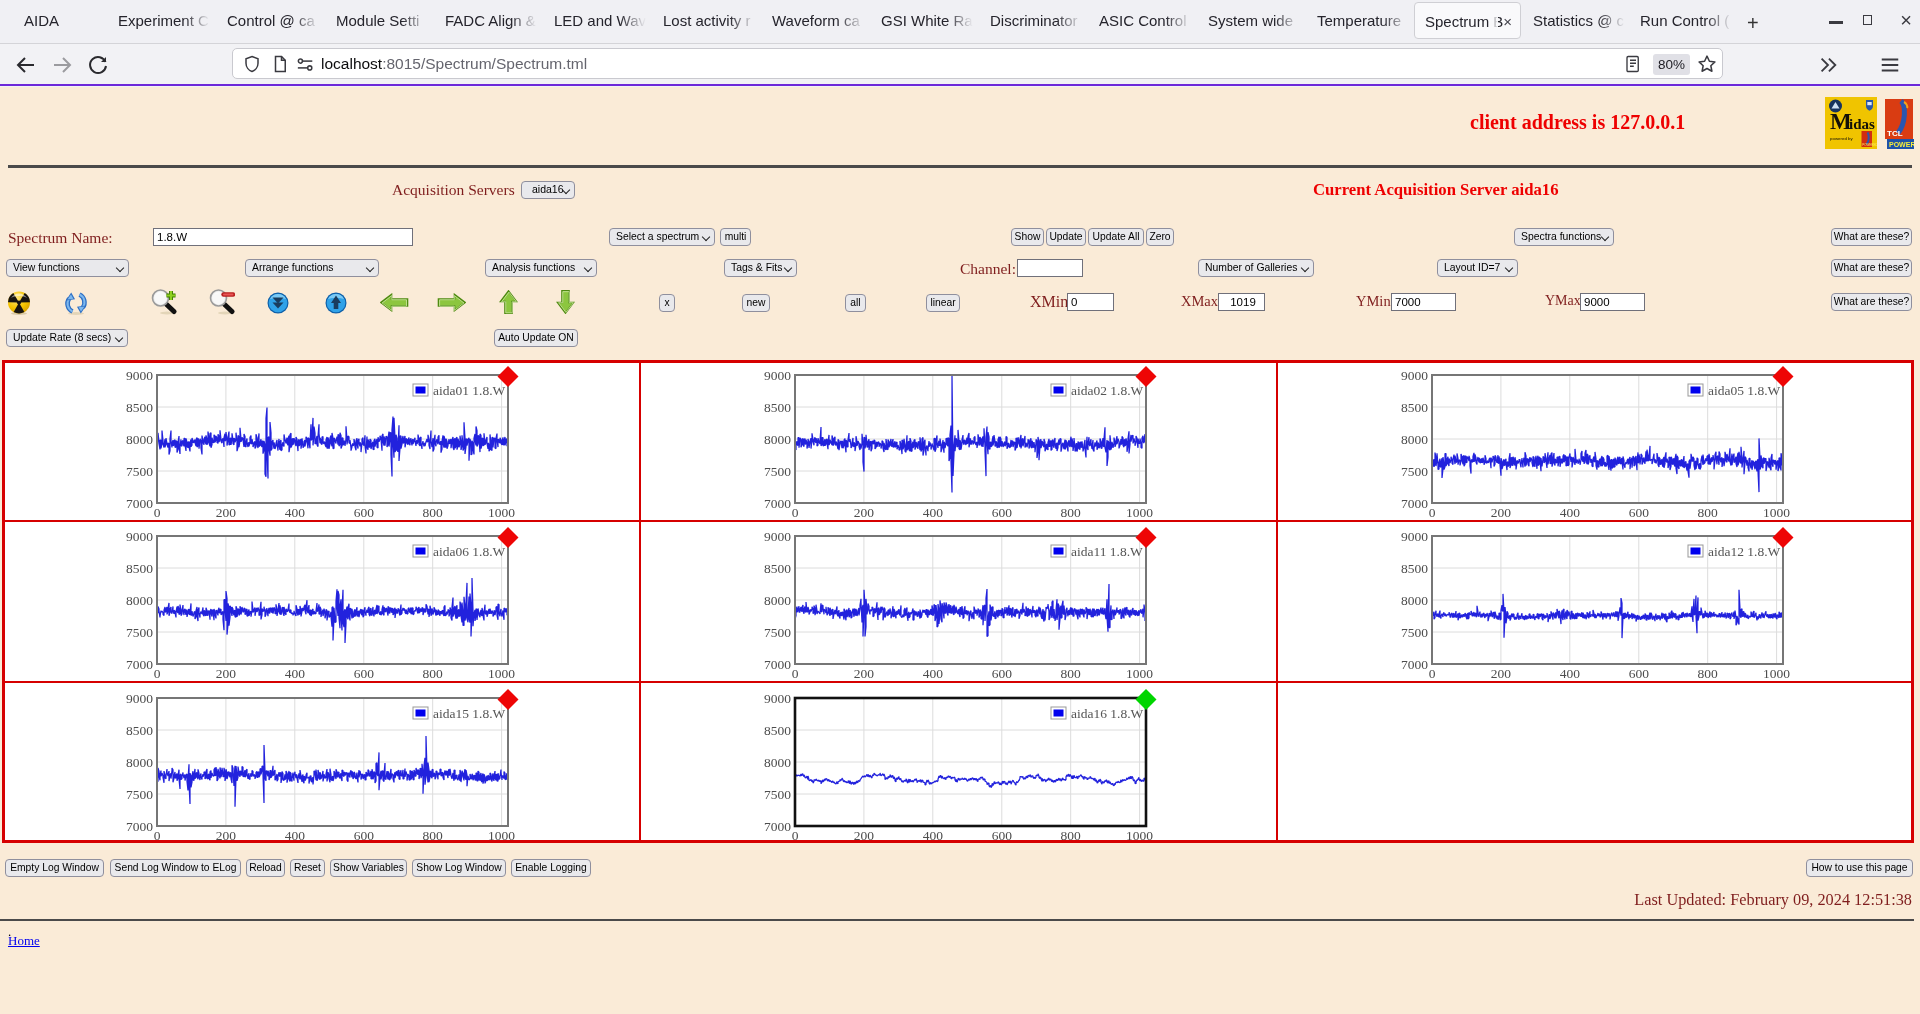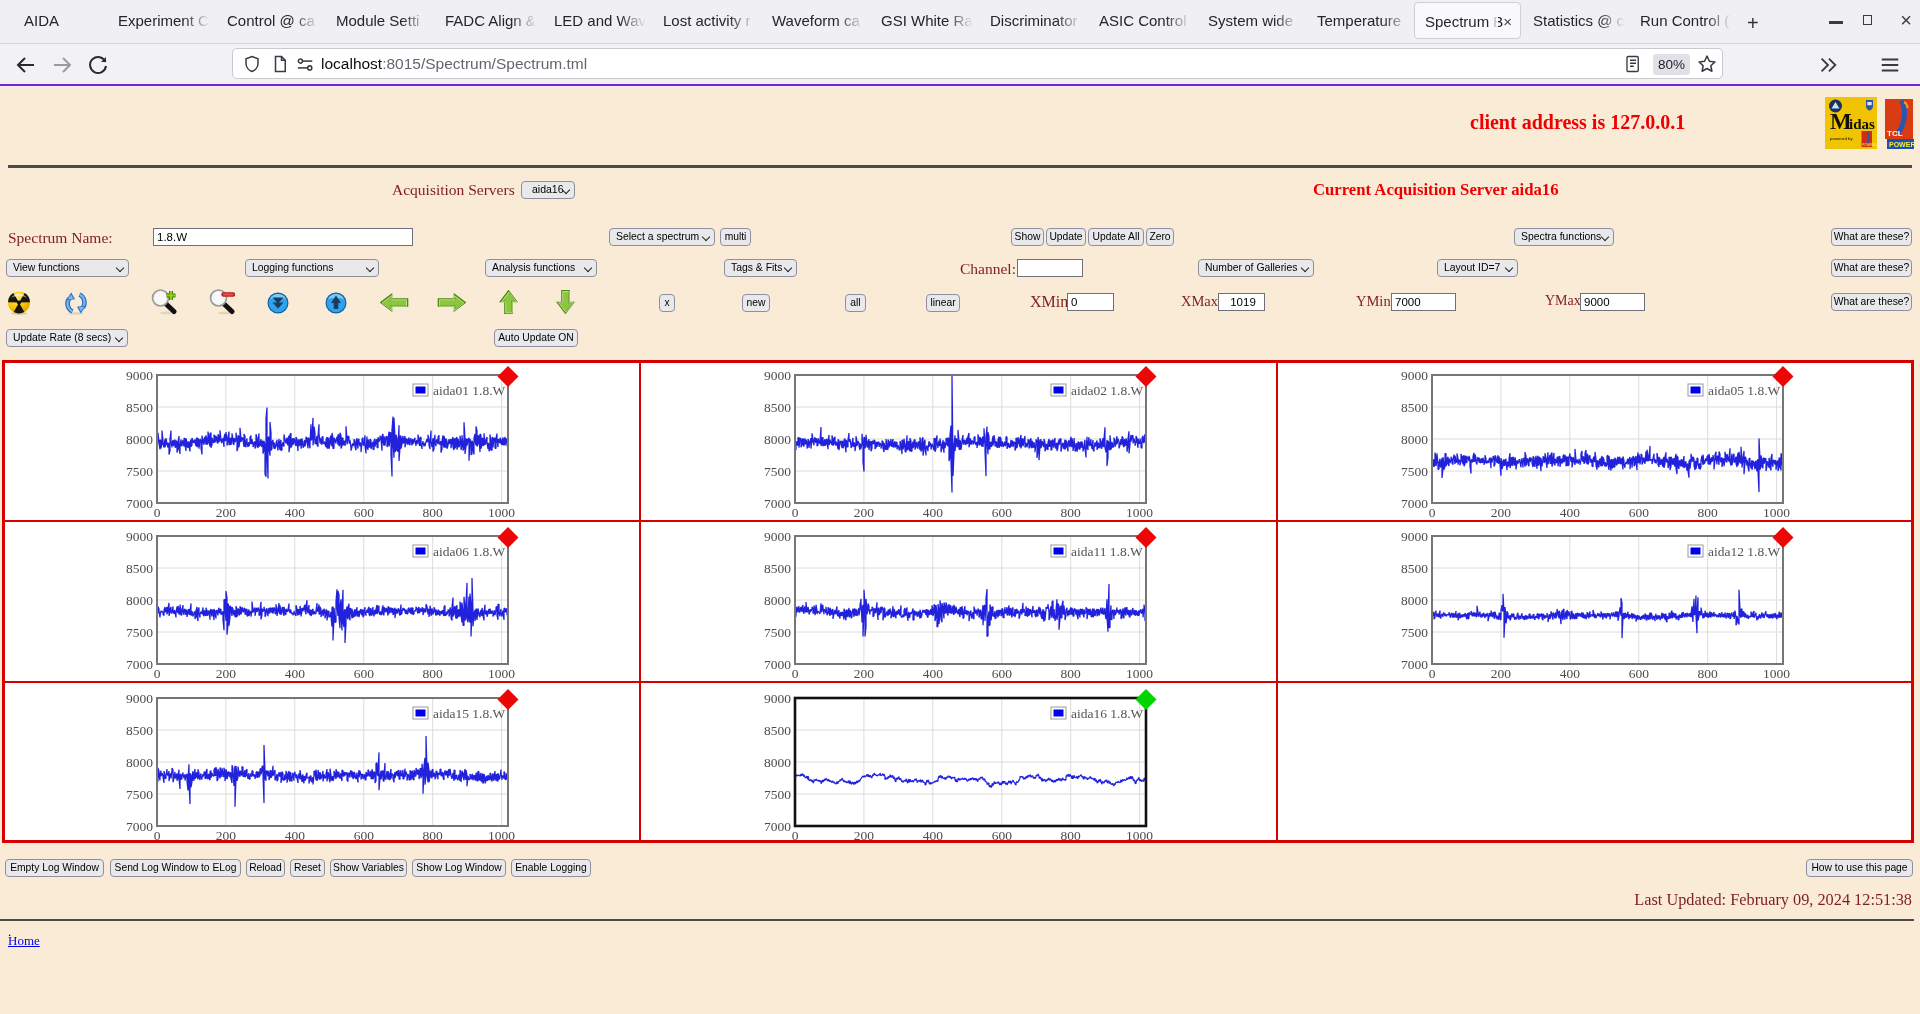--- a/index.html
+++ b/index.html
@@ -129,21 +129,21 @@
   <div class="sel" style="left:609px;top:228px;width:106px">Select a spectrum</div>
   <div class="btn" style="left:720px;top:228px;width:31px">multi</div>
   <div class="btn" style="left:1011px;top:228px;width:33px">Show</div>
   <div class="btn" style="left:1046px;top:228px;width:40px">Update</div>
   <div class="btn" style="left:1088px;top:228px;width:56px">Update All</div>
   <div class="btn" style="left:1146px;top:228px;width:28px">Zero</div>
   <div class="sel" style="left:1514px;top:228px;width:100px">Spectra functions</div>
   <div class="btn" style="left:1831px;top:228px;width:81px">What are these?</div>
 
   <div class="sel" style="left:6px;top:259px;width:123px">View functions</div>
-  <div class="sel" style="left:245px;top:259px;width:134px">Logging functions</div>
+  <div class="sel" style="left:245px;top:259px;width:134px">Arrange functions</div>
   <div class="sel" style="left:485px;top:259px;width:112px">Analysis functions</div>
   <div class="sel" style="left:724px;top:259px;width:73px">Tags &amp; Fits</div>
   <div class="rl" style="left:960px;top:260px;font-size:15.5px">Channel:</div>
   <input class="inp" style="left: 1017px; top: 259px; width: 66px;" value="">
   <div class="sel" style="left:1198px;top:259px;width:116px">Number of Galleries</div>
   <div class="sel" style="left:1437px;top:259px;width:81px">Layout ID=7</div>
   <div class="btn" style="left:1831px;top:259px;width:81px">What are these?</div>
 
   <svg class="icon" style="left:7px;top:291px" width="24" height="24" viewBox="0 0 24 24">
 <defs>

